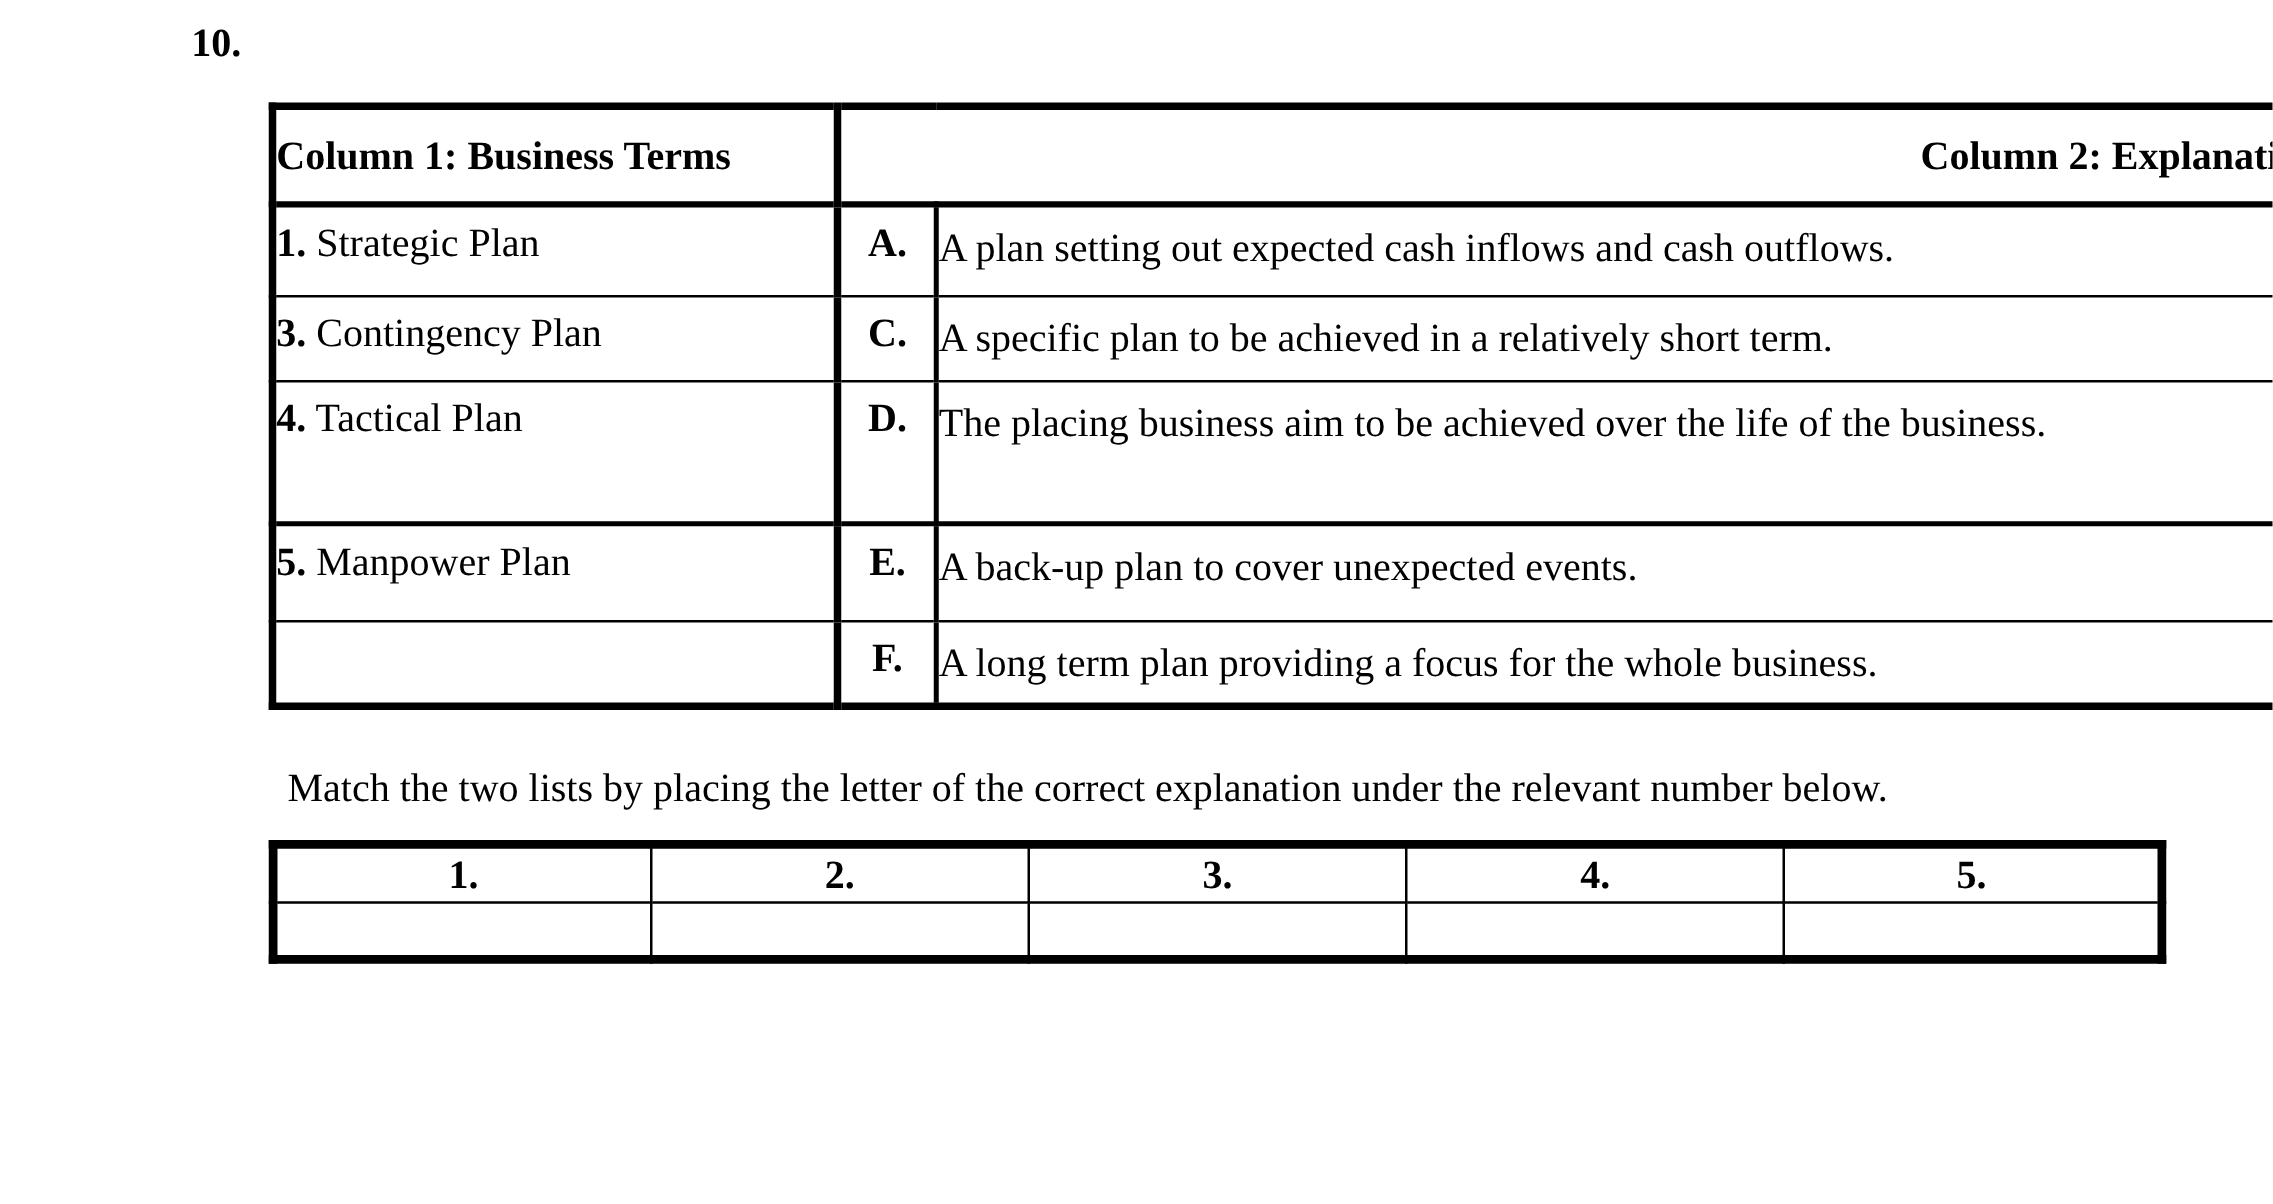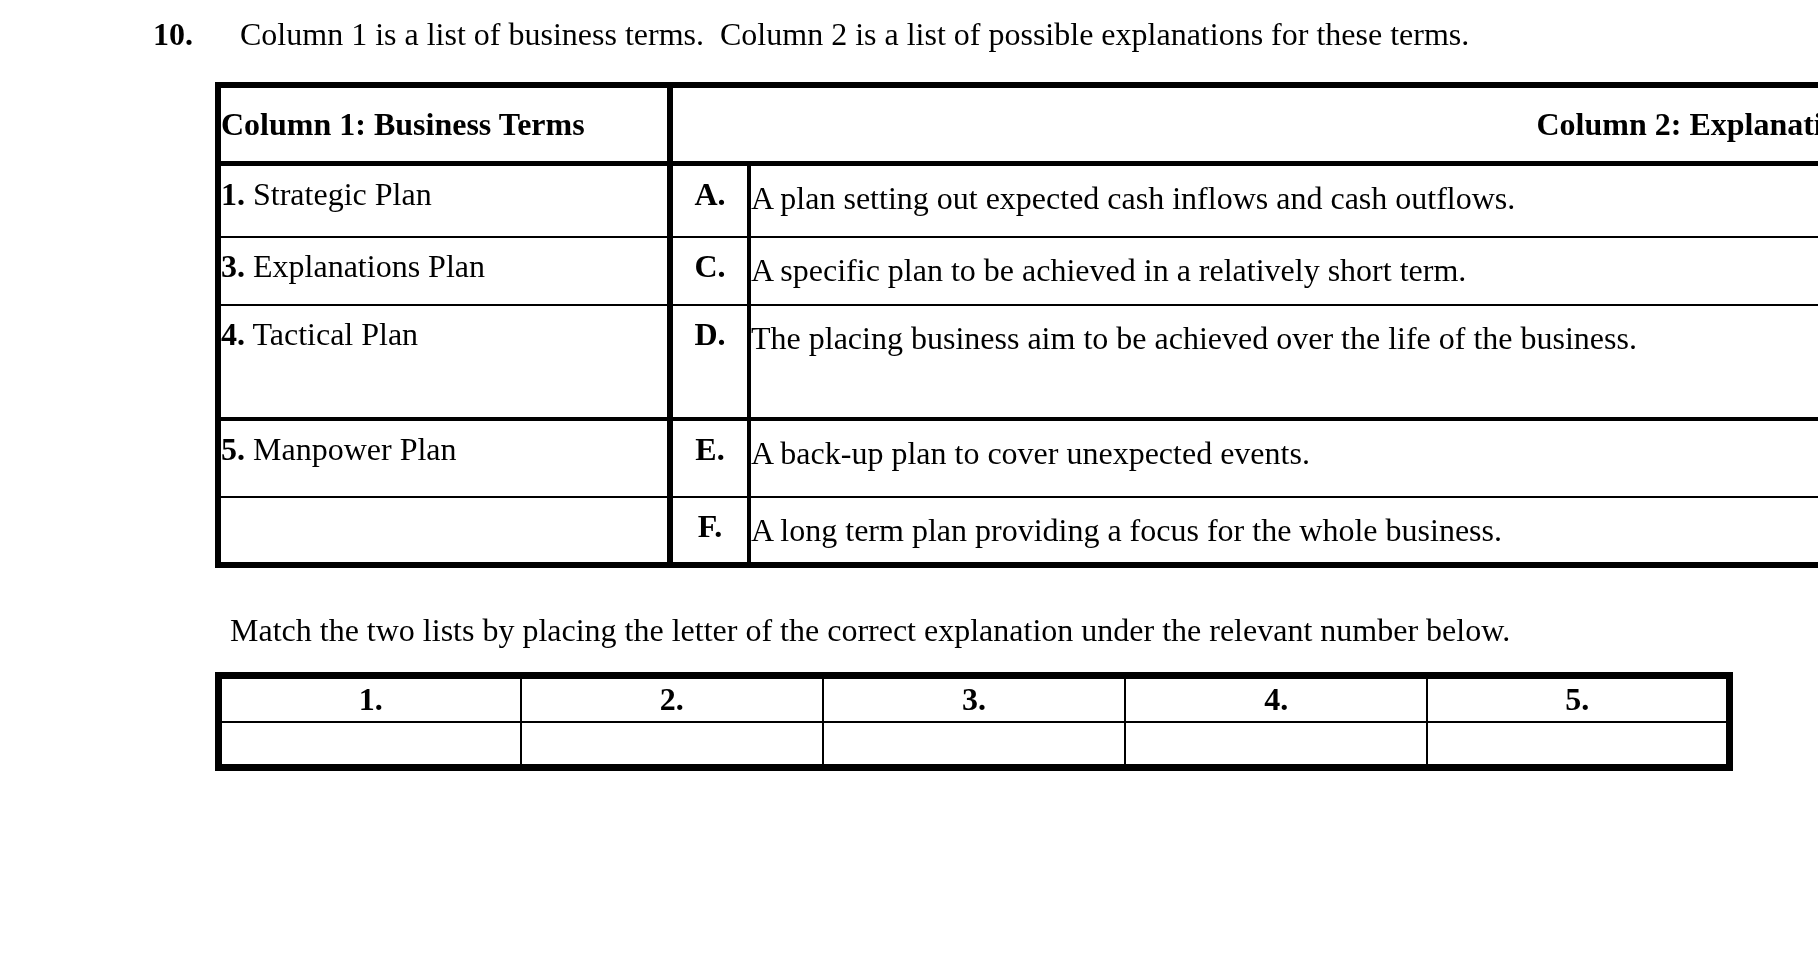--- a/index.html
+++ b/index.html
@@ -107,42 +107,41 @@
   tr.ans-hdr { height: 46px; }
   tr.ans-hdr td { font-weight: bold; }
   tr.ans-blank { height: 46px; }
 </style>
 </head>
 <body>
 
 <div class="question">
   <span class="qnum">10.</span>
   <span>
-    <span class="qtext-line1">Column 1 is a list of business terms.  Column 2 is a list of possible explanations for these terms.</span>
   </span>
 </div>
 
 <table class="main">
   <colgroup>
       <col class="c-term">
       <col class="c-letter">
       <col>
     </colgroup>
   <tbody>
       <tr class="hdr">
     <td class="h1">Column 1: Business Terms</td>
     <td class="h2" colspan="2">Column 2: Explanations</td>
   </tr>
   <tr class="r1">
     <td class="term"><b>1.</b> <span>Strategic Plan</span></td>
     <td class="letter">A.</td>
     <td class="expl">A plan setting out expected cash inflows and cash outflows.</td>
   </tr>
   <tr class="r3">
-    <td class="term"><b>3.</b> <span>Explanations Plan</span></td>
+    <td class="term"><b>3.</b> <span>Contingency Plan</span></td>
     <td class="letter">C.</td>
     <td class="expl">A specific plan to be achieved in a relatively short term.</td>
   </tr>
   <tr class="r4 thick">
     <td class="term"><b>4.</b> <span>Tactical Plan</span></td>
     <td class="letter">D.</td>
     <td class="expl">The placing business aim to be achieved over the life of the business.</td>
   </tr>
   <tr class="r5">
     <td class="term"><b>5.</b> <span>Manpower Plan</span></td>

